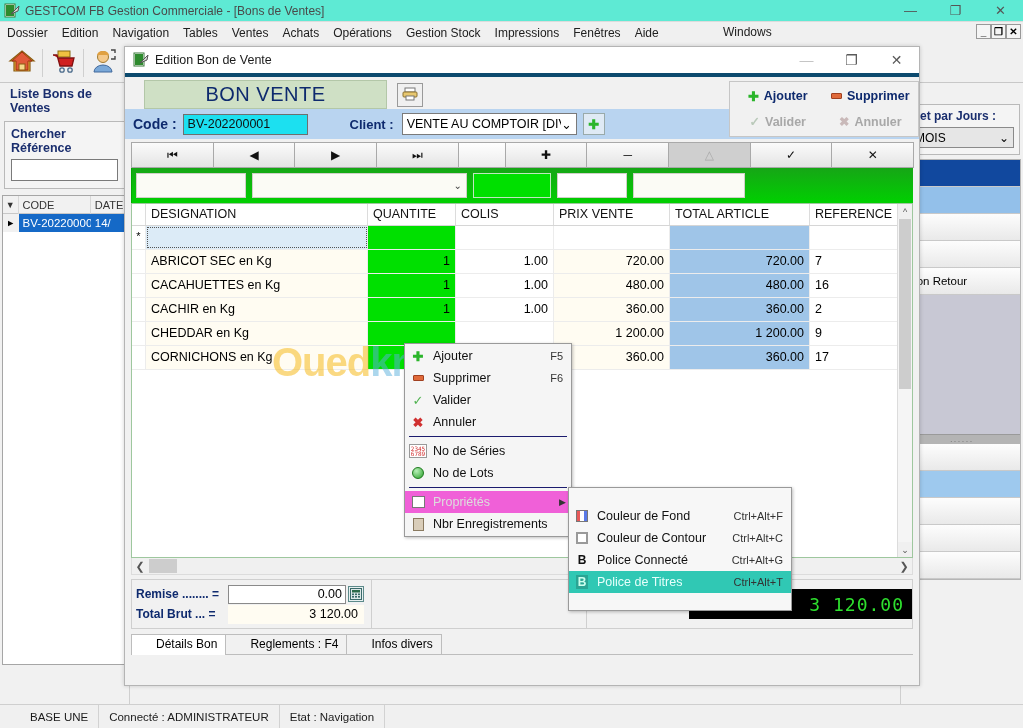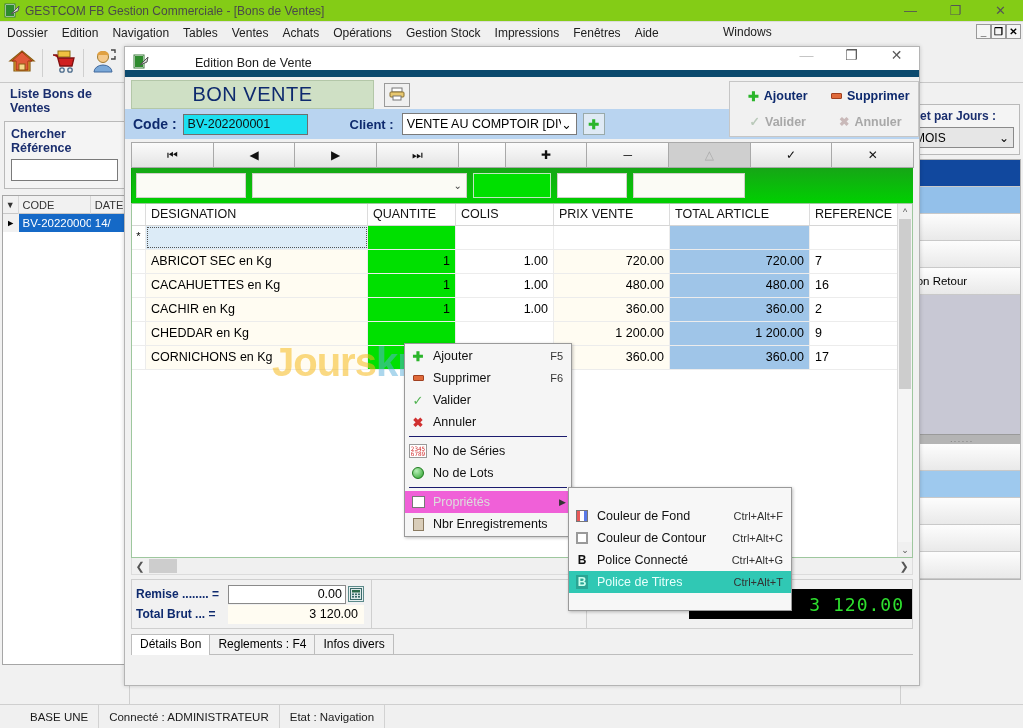--- a/index.html
+++ b/index.html
@@ -11,21 +11,21 @@
     background:#f0f0f0;
     overflow:hidden;
     position:relative;
     color:#000;
   }
 
   
   #app { position:absolute; inset:0; background:#f1f1f1; }
 
   .titlebar {
-    height:22px; background:#84cc16; display:flex; align-items:center;
+    height:22px; background:#5eead4; display:flex; align-items:center;
     padding-left:4px; border-bottom:1px solid #dcdcdc;
   }
   .titlebar .tb-icon { width:16px; height:16px; margin-right:5px; flex:0 0 auto; }
   .titlebar .tb-title { font-size:12px; color:#4a4a4a; }
   .titlebar .tb-btns { margin-left:auto; display:flex; }
   .titlebar .tb-btns div {
     width:45px; height:22px; display:flex; align-items:center; justify-content:center;
     color:#555; font-size:13px;
   }
 
@@ -97,28 +97,28 @@
   }
   .statusbar .sb { padding:0 10px; height:24px; line-height:24px; border-right:1px solid #d2d2d2; white-space:nowrap; }
   .statusbar .sb:first-child { padding-left:30px; }
   .statusbar .sb.last { border-right:none; padding-left:18px; }
 
   
   #child {
     position:absolute; left:124px; top:46px; width:796px; height:640px;
     background:#f1f1f1; border:1px solid #b4b4b4; box-shadow:0 0 4px rgba(0,0,0,.18);
   }
-  .ch-title { height:30px; background:#fff; display:flex; align-items:flex-end; padding-left:8px; border-bottom:7px solid #0c4a6e;gap:40px;}
+  .ch-title { height:30px; background:#fff; display:flex; align-items:center; padding-left:8px; border-bottom:4px solid #0c4a6e;}
   .ch-title .ct-icon { width:16px; height:16px; margin-right:6px; }
   .ch-title .ct-text { font-size:12.5px; color:#1b1b1b; }
   .ch-title .ct-btns { margin-left:auto; display:flex; }
   .ch-title .ct-btns div { width:45px; height:30px; display:flex; align-items:center; justify-content:center; font-size:14px; color:#5a5a5a; }
   .ch-title .ct-btns .dis { color:#c5c5c5; }
 
-  .ch-headrow { display:flex; height:32px; align-items:stretch; }
+  .ch-headrow { display:flex; height:32px; align-items:stretch;padding-left:13px; }
   .bon-title {
     flex:0 0 243px; margin:3px 0 0 6px; background:#cfe0c5; border:1px solid #b3c7a8;
     display:flex; align-items:center; justify-content:center;
     font-size:20px; color:#0e2a6e; font-weight:normal; letter-spacing:.5px;
   }
   .print-btn { width:26px; height:24px; margin:6px 0 0 10px; border:1px solid #9a9a9a; background:#f0f0f0;
                display:flex; align-items:center; justify-content:center; }
   .date-wrap { margin-left:auto; display:flex; align-items:center; padding-right:6px; }
   .date-lbl { font-weight:bold; color:#0e2a6e; font-size:12.5px; margin-right:6px; }
   .date-fld { width:122px; height:22px; border:1px solid #7a7a7a; background:#fff; display:flex; align-items:center; padding:0 3px; font-size:12.5px;}
@@ -215,21 +215,21 @@
   .tot-mid { flex:0 0 215px; border-right:1px solid #cfcfcf; }
   .tot-right { flex:1; display:flex; align-items:center; padding-left:8px; }
   .tot-right .tp-lbl { font-weight:bold; color:#0e2a6e; font-size:12.5px; margin-right:6px; }
   .tot-right .tp-val { flex:1; height:30px; background:#000; color:#2ee02e; font-family:"DejaVu Sans Mono", monospace;
                        font-size:18px; display:flex; align-items:center; justify-content:flex-end; padding-right:8px;
                        letter-spacing:1px; }
 
   
   .tabs { margin:4px 6px 0 6px; display:flex; align-items:flex-end; height:22px;
           border-bottom:1px solid #bdbdbd; }
-  .tab { border:1px solid #bdbdbd; border-bottom:none; background:#f1f1f1; padding:2px 8px 3px 8px;
+  .tab { border:1px solid #bdbdbd; border-bottom:none; background:#f1f1f1; padding:2px 8px 3px 24px;
          font-size:12px; margin-right:-1px; }
   .tab.active { background:#fff; padding-bottom:4px; position:relative; top:1px; }
 
   
   #ctxmenu {
     position:absolute; left:404px; top:343px; width:168px; background:#f5f5f5;
     border:1px solid #9a9a9a; box-shadow:1px 1px 3px rgba(0,0,0,.25); padding:1px 0; z-index:40;
   }
   .cm-item { height:22px; display:flex; align-items:center; font-size:12.5px; color:#101010; padding-left:4px; position:relative;}
   .cm-item .cm-ico { width:18px; height:16px; display:flex; align-items:center; justify-content:center; margin-right:6px; flex:0 0 18px;}
@@ -607,21 +607,21 @@
     </div>
 
     <div class="tabs">
       <div class="tab active">Détails Bon</div>
       <div class="tab">Reglements : F4</div>
       <div class="tab">Infos divers</div>
     </div>
   </div>
 
   <div id="watermark">
-    <span class="w1">Jours</span><span class="w2">kniss</span><span class="w3">.com</span>
+    <span class="w1">Oued</span><span class="w2">kniss</span><span class="w3">.com</span>
   </div>
 
   <div id="ctxmenu">
     <div class="cm-item">
       <span class="cm-ico">
           <span class="i-plus">✚</span>
         </span>
       <span class="cm-lbl">Ajouter</span>
       <span class="cm-key">F5</span>
     </div>

